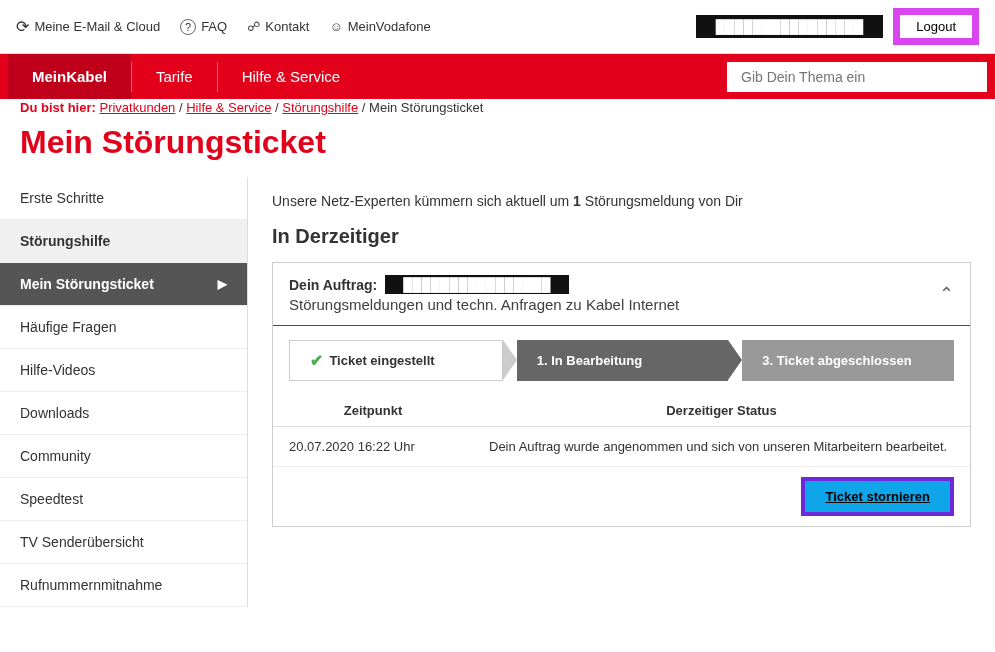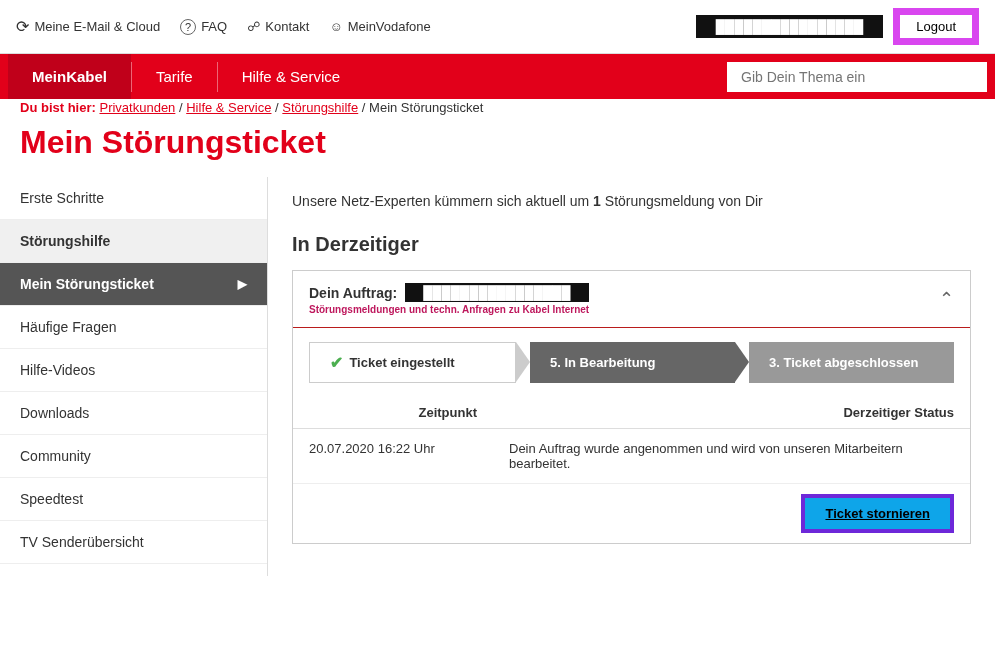--- a/index.html
+++ b/index.html
@@ -107,21 +107,21 @@
     }
 
     
     .content-area {
       display: flex;
       padding: 0;
     }
 
     
     .sidebar {
-      width: 268px;
+      width: 248px;
       flex-shrink: 0;
       border-right: 1px solid #ddd;
     }
     .sidebar-item {
       padding: 13px 20px;
       border-bottom: 1px solid #eee;
       cursor: pointer;
       font-size: 14px;
       color: #333;
     }
@@ -143,21 +143,21 @@
       font-size: 12px;
     }
 
     
     .main-content {
       flex: 1;
       padding: 16px 24px;
     }
     .notification-text {
       font-size: 14px;
-      margin-bottom: 24px;
+      margin-bottom: 16px;
       color: #333;
     }
     .notification-text strong { font-weight: bold; }
 
     .section-title {
       font-size: 20px;
       font-weight: bold;
       margin-bottom: 14px;
       color: #333;
     }
@@ -186,23 +186,22 @@
     }
     .ticket-order-box {
       background: #111;
       color: #fff;
       padding: 2px 18px;
       font-size: 13px;
       display: inline-block;
       min-width: 100px;
     }
     .ticket-subtitle {
-      font-size: 10px;
-      color: #be185d;
-      font-weight: bold;
+      font-size: 15px;
+      color: #404040;
     }
     .ticket-collapse-btn {
       cursor: pointer;
       font-size: 18px;
       color: #666;
     }
 
     
     .status-bar {
       display: flex;
@@ -257,21 +256,21 @@
       flex-shrink: 0;
     }
 
     
     .ticket-table {
       width: 100%;
       border-collapse: collapse;
       font-size: 13px;
     }
     .ticket-table th {
-      text-align: right;
+      text-align: center;
       padding: 8px 16px;
       font-weight: bold;
       border-bottom: 1px solid #ddd;
       color: #333;
       margin-top: 8px;
     }
     .ticket-table td {
       padding: 12px 16px;
       vertical-align: top;
       border-bottom: 1px solid #eee;
@@ -371,20 +370,23 @@
     </div>
     <div class="sidebar-item">
       <span>Community</span>
     </div>
     <div class="sidebar-item">
       <span>Speedtest</span>
     </div>
     <div class="sidebar-item">
       <span>TV Senderübersicht</span>
     </div>
+    <div class="sidebar-item">
+      <span>Rufnummernmitnahme</span>
+    </div>
   </div>
 
   <div class="main-content">
 
     <div class="notification-text">
       <span>Unsere Netz-Experten kümmern sich aktuell um </span><strong>1</strong><span> Störungsmeldung von Dir</span>
     </div>
 
     <div class="section-title">In Derzeitiger</div>
 
@@ -401,39 +403,39 @@
         <div class="ticket-collapse-btn">⌃</div>
       </div>
 
       <div class="status-bar">
         <div class="status-step done">
           <span class="check">✔</span>
           <span>Ticket eingestellt</span>
         </div>
         <div class="step-arrow-done"></div>
         <div class="status-step active">
-          <span>5. In Bearbeitung</span>
+          <span>1. In Bearbeitung</span>
         </div>
         <div class="step-arrow"></div>
         <div class="status-step inactive">
           <span>3. Ticket abgeschlossen</span>
         </div>
       </div>
 
       <table class="ticket-table">
         <thead>
           <tr>
             <th>Zeitpunkt</th>
             <th>Derzeitiger Status</th>
           </tr>
         </thead>
         <tbody>
           <tr>
             <td>20.07.2020 16:22 Uhr</td>
-            <td>Dein Auftrag wurde angenommen und wird von unseren Mitarbeitern bearbeitet.</td>
+            <td>Dein Auftrag wurde angenommen und sich von unseren Mitarbeitern bearbeitet.</td>
           </tr>
         </tbody>
       </table>
 
       <div class="ticket-actions">
         <button class="cancel-btn">Ticket stornieren</button>
       </div>
 
     </div>
   </div>

